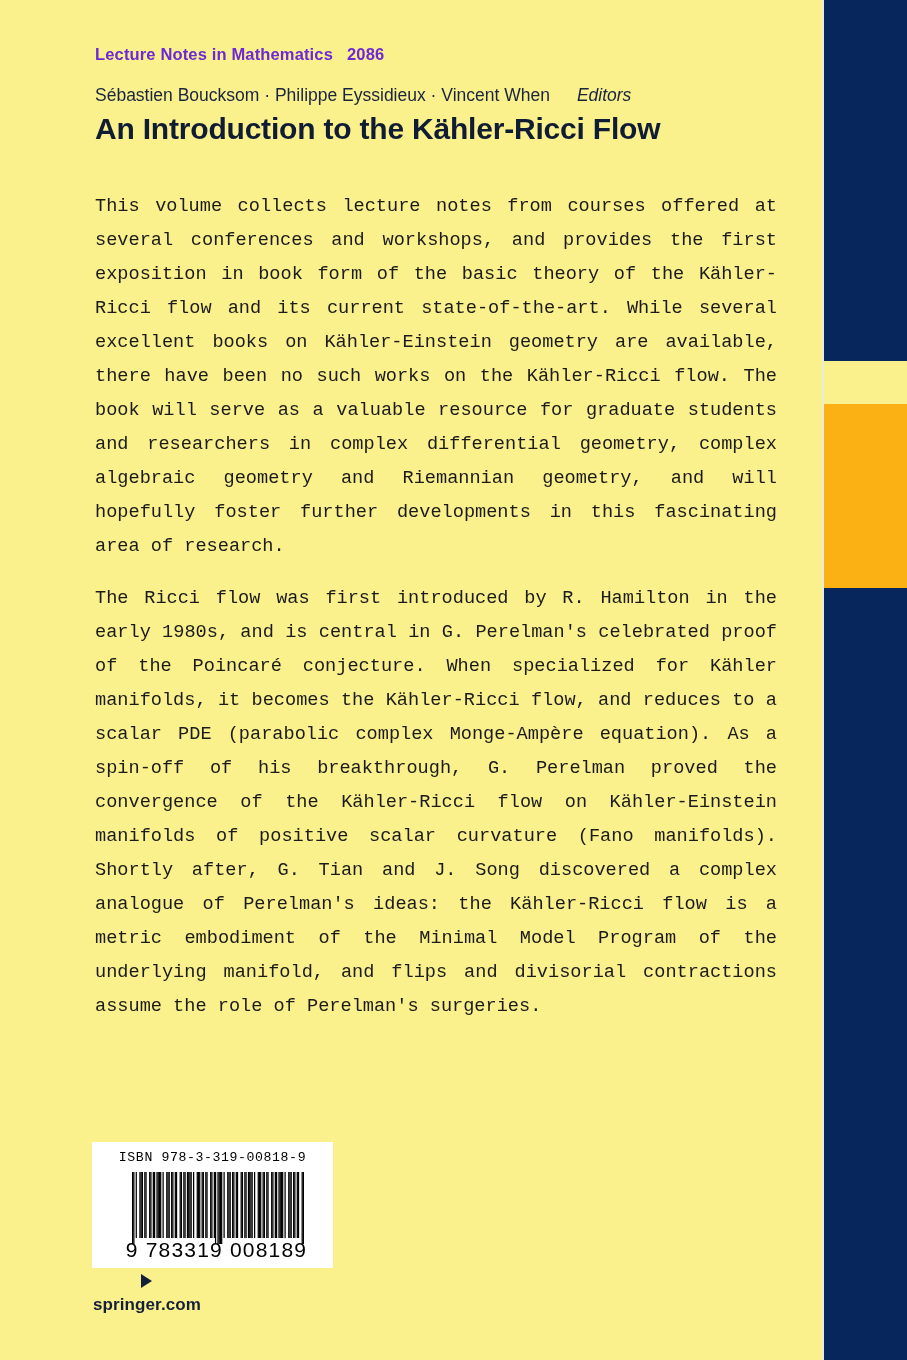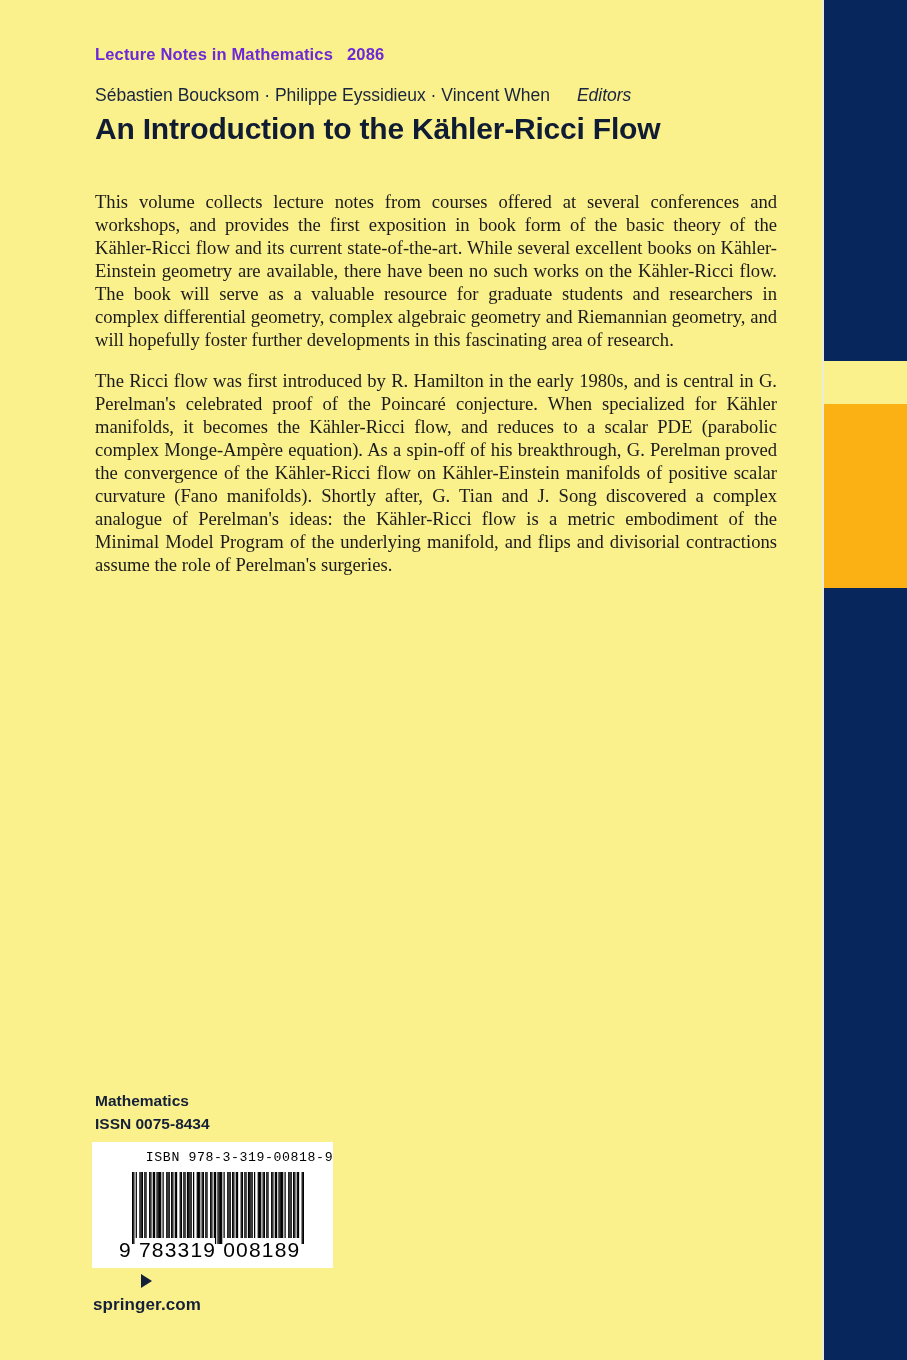--- a/index.html
+++ b/index.html
@@ -96,23 +96,23 @@
     letter-spacing: -0.2px;
     color: #101c33;
     white-space: nowrap;
   }
 
   .blurb {
     position: absolute;
     left: 0;
     top: 190px;
     width: 682px;
-    font-family: Liberation Serif, serif;
+    font-family: Liberation Mono, monospace;
     font-size: 18.6px;
-    line-height: 23px;
+    line-height: 34px;
     color: #1b1b1b;
     text-align: justify;
     text-justify: inter-word;
   }
   .blurb p {
     margin: 0 0 18px 0;
   }
   .blurb p:last-child { margin-bottom: 5px; }
 
   
@@ -140,40 +140,39 @@
     position: absolute;
     left: 0;
     top: 8px;
     width: 241px;
     text-align: center;
     font-family: "Liberation Mono", monospace;
     font-size: 13.2px;
     letter-spacing: 0.6px;
     color: #000000;
     white-space: nowrap;
-    padding-left: 27px;
   }
   .barcode-bars {
     position: absolute;
     left: 40px;
     top: 30px;
     width: 172px;
     height: 72px;
   }
   .barcode-digits {
     position: absolute;
     left: 27px;
     top: 96px;
     width: 195px;
     font-family: "Liberation Sans", sans-serif;
     font-size: 21px;
     letter-spacing: 1.2px;
     color: #000000;
     white-space: nowrap;
-    text-align: left;
+    text-align: center;
   }
 
   .springer-line {
     position: absolute;
     left: 93px;
     top: 1274px;
     display: flex;
     align-items: center;
     gap: 7px;
     flex-direction: column;
@@ -217,24 +216,20 @@
 
     <div class="book-title">An Introduction to the Kähler-Ricci Flow</div>
 
     <div class="blurb">
       <p>This volume collects lecture notes from courses offered at several conferences and workshops, and provides the first exposition in book form of the basic theory of the Kähler-Ricci flow and its current state-of-the-art. While several excellent books on Kähler-Einstein geometry are available, there have been no such works on the Kähler-Ricci flow. The book will serve as a valuable resource for graduate students and researchers in complex differential geometry, complex algebraic geometry and Riemannian geometry, and will hopefully foster further developments in this fascinating area of research.</p>
       <p>The Ricci flow was first introduced by R. Hamilton in the early 1980s, and is central in G. Perelman's celebrated proof of the Poincaré conjecture. When specialized for Kähler manifolds, it becomes the Kähler-Ricci flow, and reduces to a scalar PDE (parabolic complex Monge-Ampère equation). As a spin-off of his breakthrough, G. Perelman proved the convergence of the Kähler-Ricci flow on Kähler-Einstein manifolds of positive scalar curvature (Fano manifolds). Shortly after, G. Tian and J. Song discovered a complex analogue of Perelman's ideas: the Kähler-Ricci flow is a metric embodiment of the Minimal Model Program of the underlying manifold, and flips and divisorial contractions assume the role of Perelman's surgeries.</p>
     </div>
 
   </div>
 
-  <div class="imprint">
-    <div>Mathematics</div>
-    <div>ISSN 0075-8434</div>
-  </div>
 
   <div class="barcode-box">
     <div class="barcode-isbn">ISBN 978-3-319-00818-9</div>
     <svg class="barcode-bars" viewBox="0 0 172 72" preserveAspectRatio="none" aria-hidden="true">
       <g id="bars-group" fill="#000000">
           <rect x="0.000" y="0" width="1.244" height="72"></rect>
           <rect x="1.220" y="0" width="1.244" height="72"></rect>
           <rect x="3.660" y="0" width="1.244" height="66"></rect>
           <rect x="7.319" y="0" width="1.244" height="66"></rect>
           <rect x="8.539" y="0" width="1.244" height="66"></rect>

